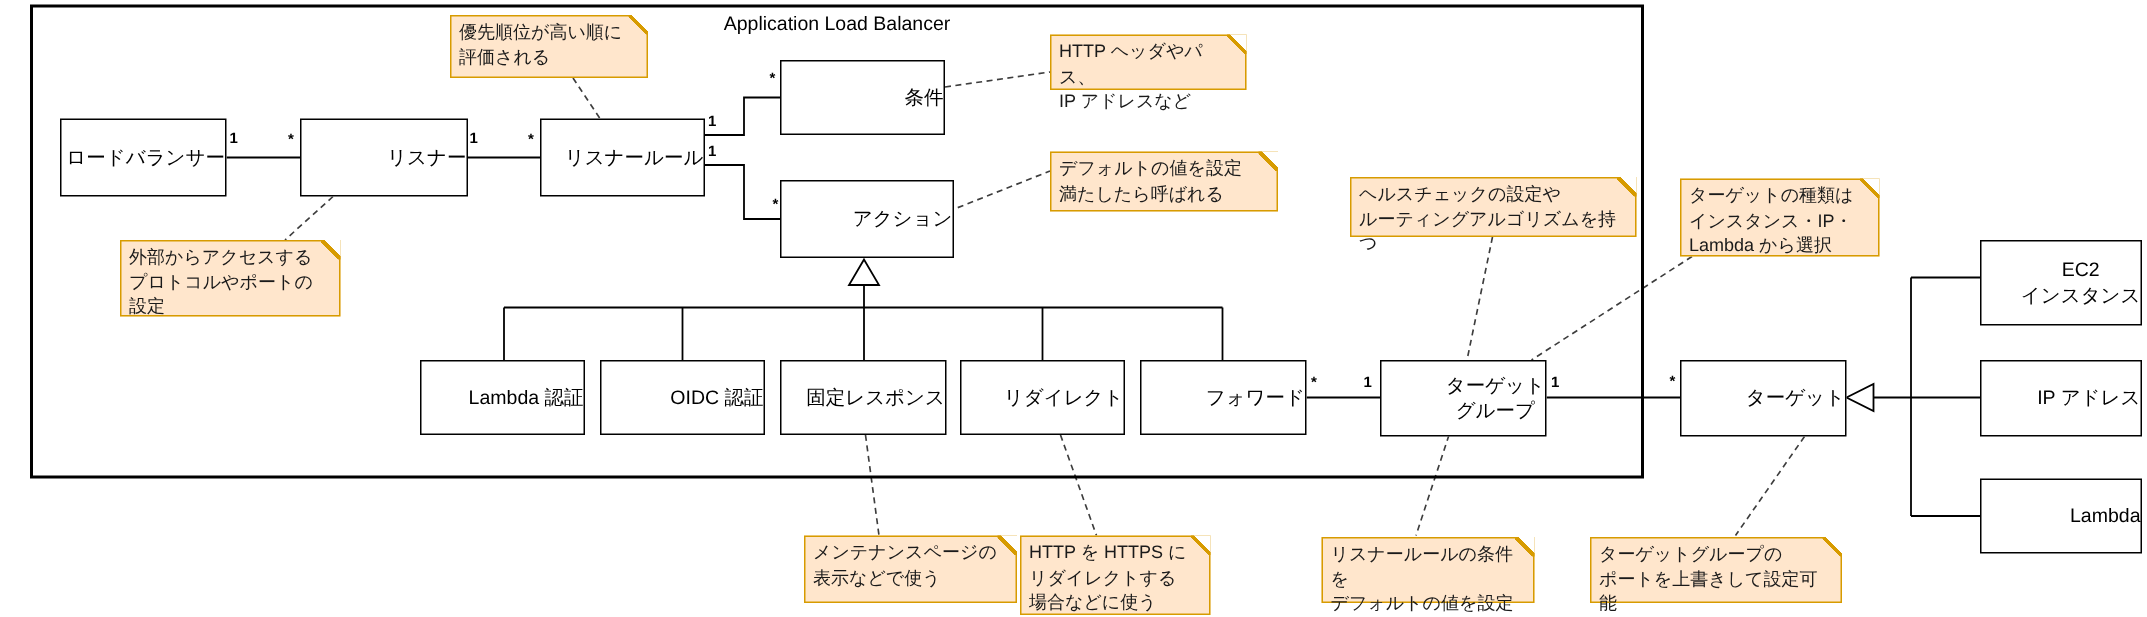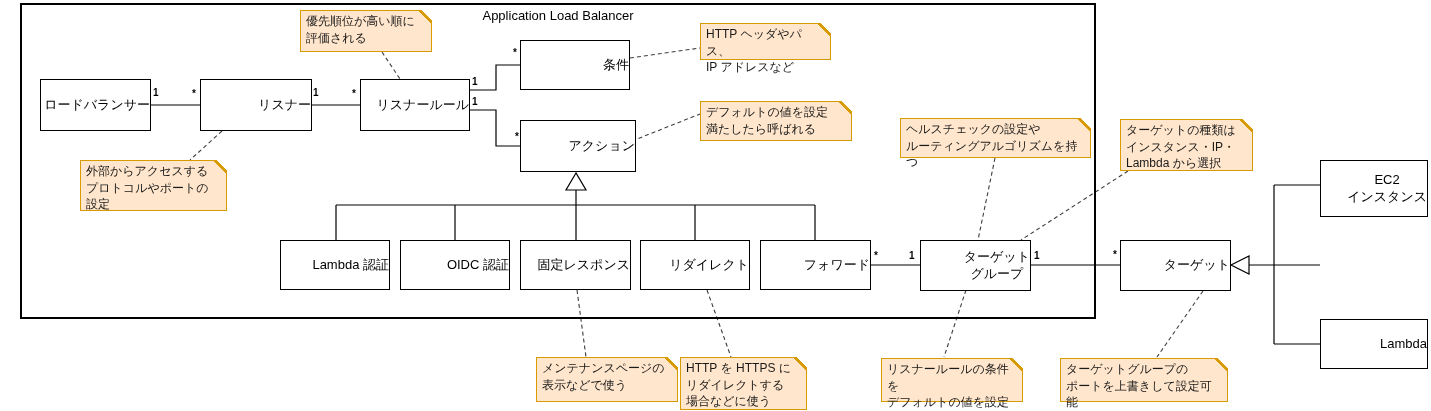--- a/index.html
+++ b/index.html
@@ -85,20 +85,21 @@
   <div class="node" style="left:280px;top:240px;width:110px;height:50px"><span>Lambda 認証</span></div>
   <div class="node" style="left:400px;top:240px;width:110px;height:50px"><span>OIDC 認証</span></div>
   <div class="node" style="left:520px;top:240px;width:111px;height:50px"><span>固定レスポンス</span></div>
   <div class="node" style="left:640px;top:240px;width:110px;height:50px"><span>リダイレクト</span></div>
   <div class="node" style="left:760px;top:240px;width:111px;height:50px"><span>フォワード</span></div>
   <div class="node" style="left:920px;top:240px;width:111px;height:51px"><span>ターゲット
 グループ</span></div>
   <div class="node" style="left:1120px;top:240px;width:111px;height:51px"><span>ターゲット</span></div>
   <div class="node" style="left:1320px;top:160px;width:108px;height:57px"><span>EC2
 インスタンス</span></div>
+  <div class="node" style="left:1320px;top:240px;width:108px;height:51px"><span>IP アドレス</span></div>
   <div class="node" style="left:1320px;top:319px;width:108px;height:50px"><span>Lambda</span></div>
 
   <div class="note" style="left:300px;top:10px;width:132px;height:42px"><i class="fold"></i><span>優先順位が高い順に
 評価される</span></div>
   <div class="note" style="left:80px;top:160px;width:147px;height:51px"><i class="fold"></i><span>外部からアクセスする
 プロトコルやポートの
 設定</span></div>
   <div class="note" style="left:700px;top:23px;width:131px;height:37px"><i class="fold"></i><span>HTTP ヘッダやパス、
 IP アドレスなど</span></div>
   <div class="note" style="left:700px;top:101px;width:152px;height:40px"><i class="fold"></i><span>デフォルトの値を設定

